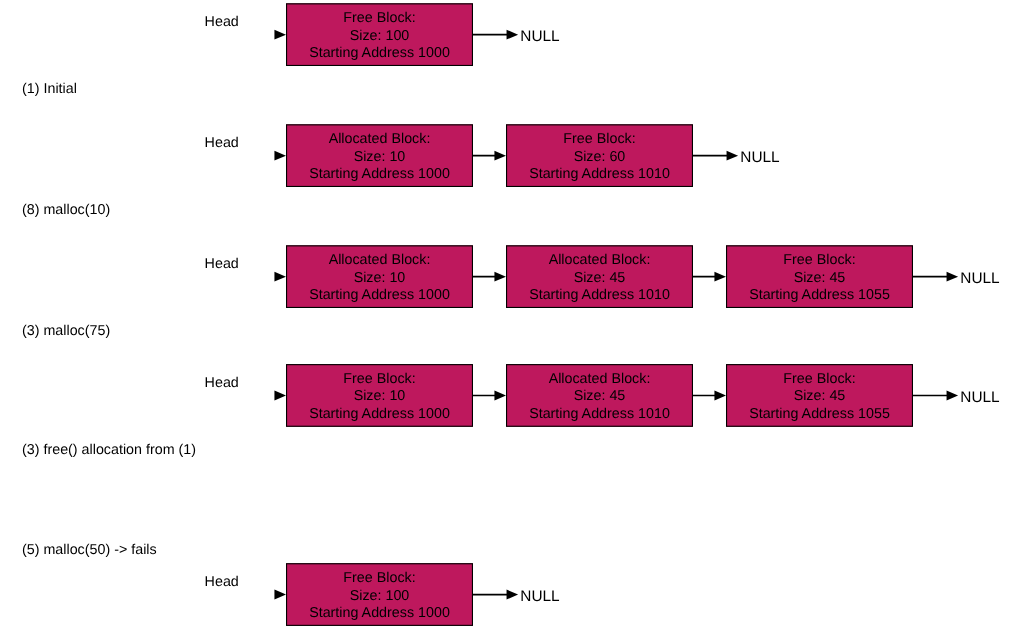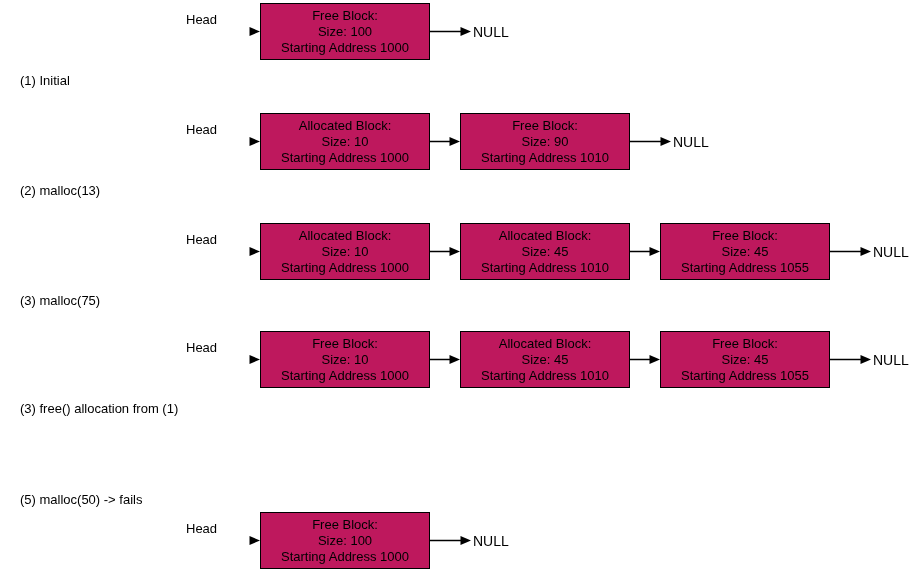--- a/index.html
+++ b/index.html
@@ -52,41 +52,41 @@
       </div>
       <svg class="arrow" width="41" height="11" viewBox="0 0 41 11">
           <line x1="0" y1="5.5" x2="32" y2="5.5"></line>
           <path d="M41 5.5 L30.5 1 L30.5 10 Z"></path>
         </svg>
       <span class="null-text">NULL</span>
     </div>
   </div>
 
   <div class="row" style="top:113px">
-    <div class="row-label">(2) malloc(13)</div>
+    <div class="row-label">(8) malloc(10)</div>
     <div class="head-group">
       <span class="head-text">Head</span>
       <svg class="head-arrow" width="80" height="11" viewBox="0 0 80 11">
           <line x1="0" y1="5.5" x2="71" y2="5.5"></line>
           <path d="M80 5.5 L69.5 1 L69.5 10 Z"></path>
         </svg>
     </div>
     <div class="chain">
       <div class="node">
         <div>Allocated Block:</div>
         <div>Size: 10</div>
         <div>Starting Address 1000</div>
       </div>
       <svg class="arrow" width="30" height="11" viewBox="0 0 30 11">
           <line x1="0" y1="5.5" x2="21" y2="5.5"></line>
           <path d="M30 5.5 L19.5 1 L19.5 10 Z"></path>
         </svg>
       <div class="node">
         <div>Free Block:</div>
-        <div>Size: 90</div>
+        <div>Size: 60</div>
         <div>Starting Address 1010</div>
       </div>
       <svg class="arrow" width="41" height="11" viewBox="0 0 41 11">
           <line x1="0" y1="5.5" x2="32" y2="5.5"></line>
           <path d="M41 5.5 L30.5 1 L30.5 10 Z"></path>
         </svg>
       <span class="null-text">NULL</span>
     </div>
   </div>
 

